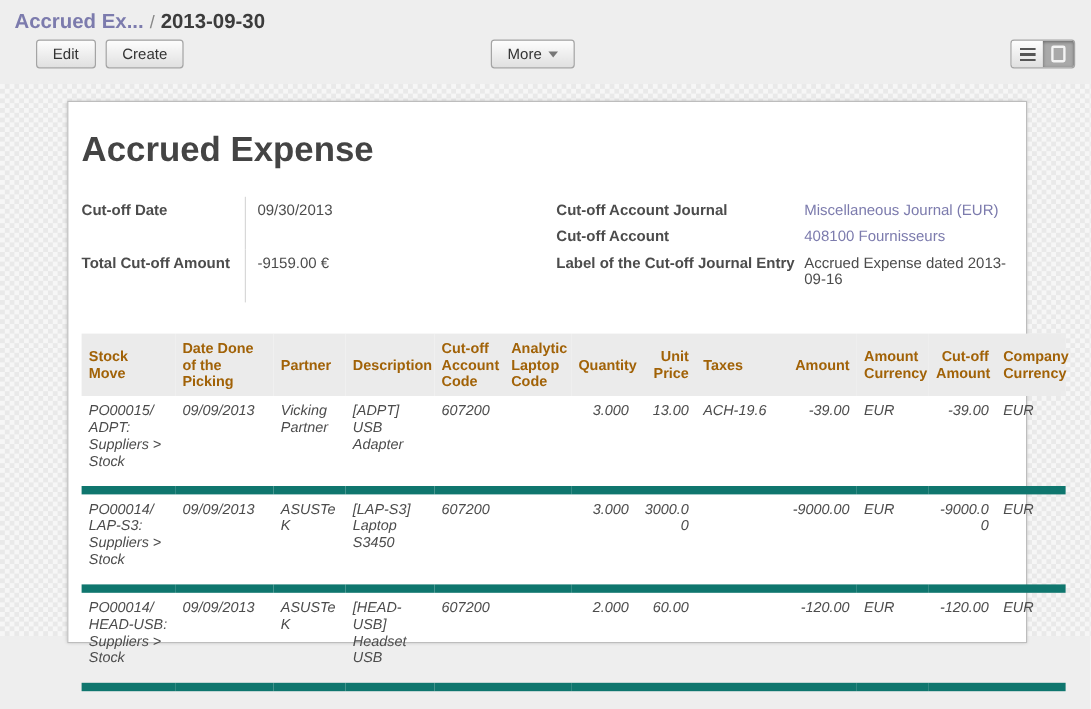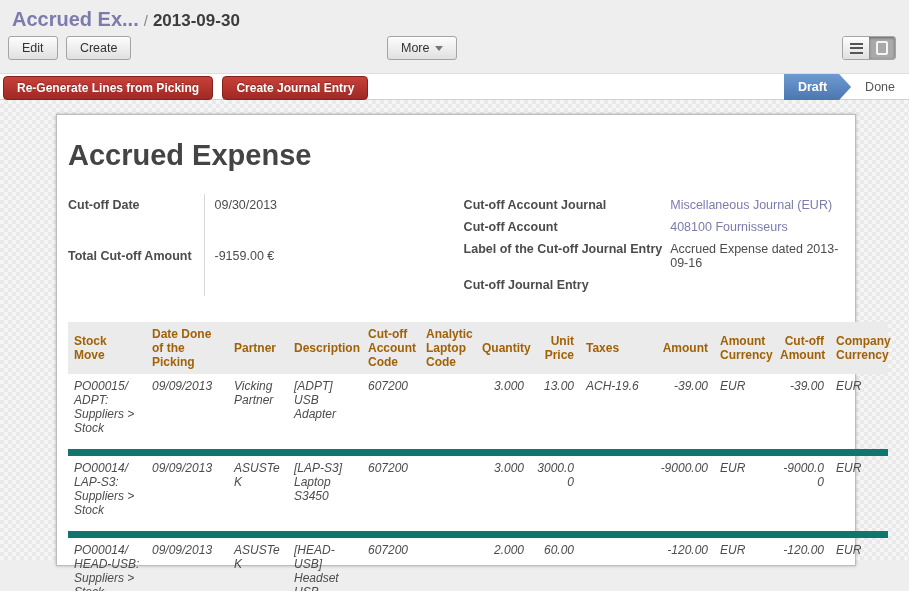--- a/index.html
+++ b/index.html
@@ -2,29 +2,29 @@
 <html><head>
 <meta charset="utf-8">
 <style>
   * { margin:0; padding:0; box-sizing:border-box; }
   html,body { width:909px; height:591px; overflow:hidden; }
   body { font-family:"Liberation Sans", sans-serif; font-size:12px; color:#4c4c4c; background:#fff; }
   .page { position:relative; width:909px; height:591px; background:#eeeeee; }
 
   
   .topbar { padding:8px 12px 2px 12px; background:#eeeeee; }
-  .crumb-link { color:#7c7bad; font-weight:bold; font-size:20px; text-decoration:none; cursor:pointer; }
+  .crumb-link { color:#7c7bad; font-weight:bold; font-size:17px; text-decoration:none; cursor:pointer; }
   .crumb-sep { color:#888; font-size:15px; margin:0 5px; }
   .crumb-cur { color:#3c3c3c; font-weight:bold; font-size:17px; }
 
   
   .btnrow { position:relative; height:40px; background:#eeeeee; }
   .btn { display:inline-block; padding:4px 13px; font-size:12.5px; color:#333;
          background:linear-gradient(#fdfdfd,#e0e0e0); border:1px solid #a4a4a4; border-radius:3px;
-         cursor:pointer; vertical-align:top; }
+         cursor:pointer; vertical-align:top;margin-left:22px; }
   .btn + .btn { margin-left:5px; }
   .left-btns { position:absolute; left:8px; top:3px; }
   .center-btns { position:absolute; left:387px; top:3px; }
   .caret { display:inline-block; margin-left:6px; width:0; height:0; border-left:4px solid transparent;
            border-right:4px solid transparent; border-top:5px solid #777; vertical-align:middle; }
   .switcher { position:absolute; right:13px; top:3px; display:flex; border:1px solid #a4a4a4;
               border-radius:3px; overflow:hidden; }
   .switch-btn { width:26px; height:22px; display:flex; align-items:center; justify-content:center;
                 background:linear-gradient(#fdfdfd,#e0e0e0); cursor:pointer; }
   .switch-btn.active { background:#a9a9a9; box-shadow:inset 0 1px 3px rgba(0,0,0,.4); }
@@ -100,30 +100,20 @@
     <div class="switcher">
       <span class="switch-btn">
           <span class="icon-list"></span>
         </span>
       <span class="switch-btn active">
           <span class="icon-form"></span>
         </span>
     </div>
   </div>
 
-  <div class="statusrow">
-    <div class="action-btns">
-      <span class="btn-red">Re-Generate Lines from Picking</span>
-      <span class="btn-red">Create Journal Entry</span>
-    </div>
-    <div class="statusbar">
-      <span class="st current">Draft</span>
-      <span class="st">Done</span>
-    </div>
-  </div>
 
   <div class="content">
     <div class="sheet">
       <div class="sheet-title">Accrued Expense</div>
 
       <div class="groups">
         <div class="group group-left" id="group-left">
             <div class="frow">
               <div class="flabel">Cut-off Date</div>
               <div class="fvalue">09/30/2013</div>
@@ -140,21 +130,20 @@
             </div>
             <div class="frow">
               <div class="flabel">Cut-off Account</div>
               <div class="fvalue link">408100 Fournisseurs</div>
             </div>
             <div class="frow">
               <div class="flabel">Label of the Cut-off Journal Entry</div>
               <div class="fvalue">Accrued Expense dated 2013-09-16</div>
             </div>
             <div class="frow">
-              <div class="flabel">Cut-off Journal Entry</div>
               <div class="fvalue empty"></div>
             </div>
           </div>
       </div>
 
       <div class="tablewrap">
         <table>
           <thead>
               <tr id="thead-row">
                 <th class="c0">Stock Move</th>

